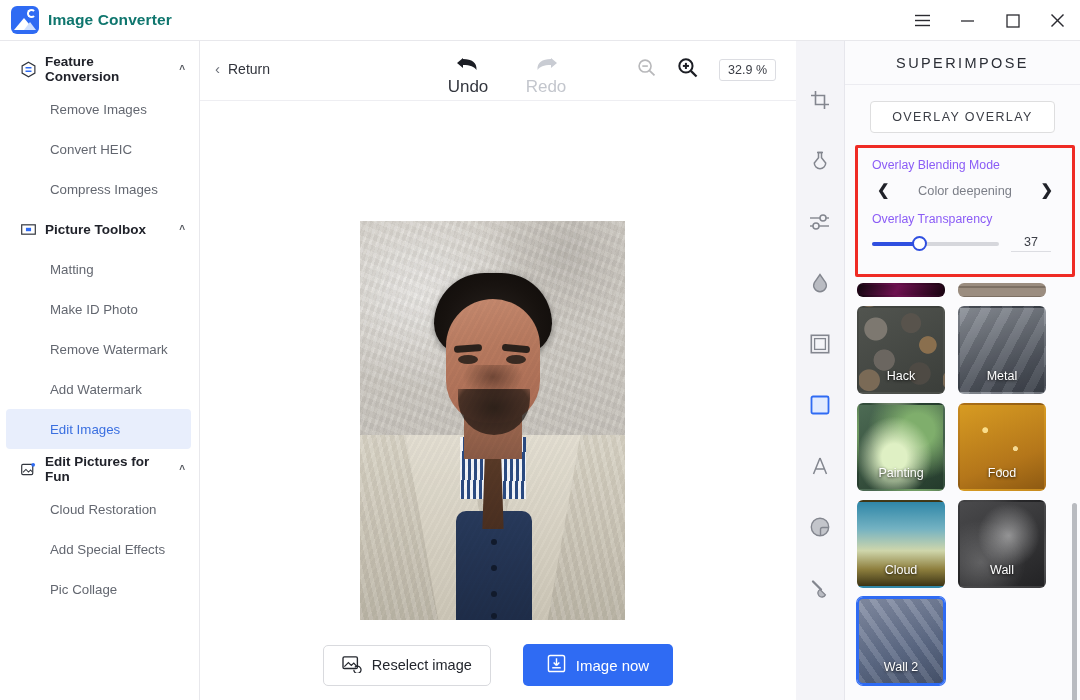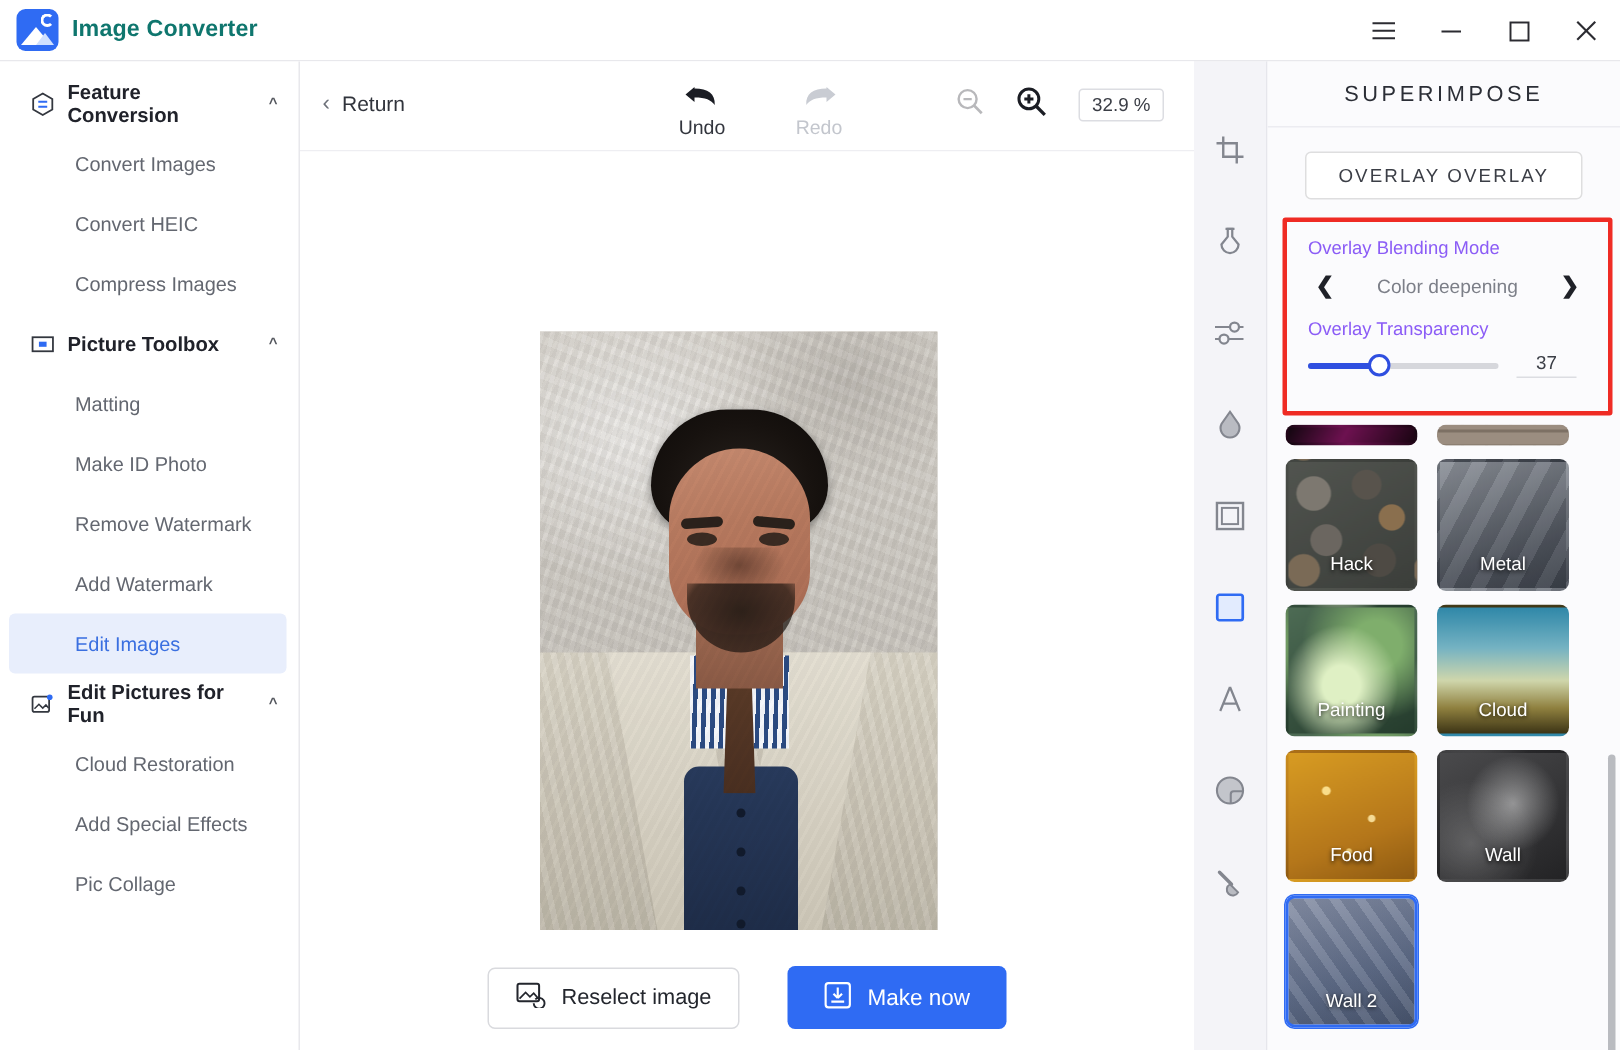--- a/index.html
+++ b/index.html
@@ -78,21 +78,21 @@
     border-bottom: 1px solid #eeeef2; background: #fff;
   }
   .return-btn {
     position: absolute; left: 15px; top: 19px; display: flex; align-items: center;
     gap: 8px; font-size: 14px; color: #31343c; cursor: default;
   }
   .return-btn .chev { font-size: 15px; color: #6c7079; }
   .undo-group { position: absolute; left: 243px; top: 7px; display: flex; gap: 28px; }
   .tool-v { width: 50px; text-align: center; cursor: default; }
   .tool-v .ic { height: 26px; display: flex; align-items: flex-end; justify-content: center; }
-  .tool-v .tl { font-size: 13px; color: #33363e; margin-top: 3px; }
+  .tool-v .tl { font-size: 17px; color: #33363e; margin-top: 3px; }
   .tool-v.disabled .tl { color: #c3c6cd; }
   .zoomgrp { position: absolute; right: 20px; top: 16px; display: flex; align-items: center; gap: 21px; }
   .zoom-ic { cursor: default; }
   .zoom-ic.disabled { opacity: .32; }
   .zoom-val {
     border: 1px solid #dcdde2; border-radius: 3px; padding: 3px 8px;
     font-size: 12.5px; color: #3a3d45; min-width: 52px; text-align: left;
   }
 
   
@@ -365,21 +365,21 @@
     <div class="group-head">
       <span class="gicon">
         <svg width="17" height="17" viewBox="0 0 20 20">
             <path d="M10 1.5 17.5 5.8v8.4L10 18.5 2.5 14.2V5.8z" fill="none" stroke="#33373f" stroke-width="1.4"></path>
             <path d="M6.5 8h7M6.5 12h7" stroke="#2f6bf3" stroke-width="1.6"></path>
           </svg>
       </span>
       <span class="glabel">Feature Conversion</span>
       <span class="caret">^</span>
     </div>
-    <div class="nav-item">Convert Images</div>
+    <div class="nav-item">Remove Images</div>
     <div class="nav-item">Convert HEIC</div>
     <div class="nav-item">Compress Images</div>
 
     <div class="group-head">
       <span class="gicon">
         <svg width="17" height="17" viewBox="0 0 20 20">
             <rect x="2" y="4.5" width="16" height="11" fill="none" stroke="#33373f" stroke-width="1.4"></rect>
             <rect x="7" y="8" width="6" height="4" fill="#2f6bf3"></rect>
           </svg>
       </span>
@@ -488,21 +488,21 @@
           <span>Reselect image</span>
         </div>
         <div class="btn-pri">
           <span>
             <svg width="19" height="19" viewBox="0 0 20 20">
                 <rect x="1.5" y="1.5" width="17" height="17" rx="2" fill="none" stroke="#ffffff" stroke-width="1.5"></rect>
                 <path d="M10 4.5v7.5m0 0L7 9m3 3 3-3" fill="none" stroke="#fff" stroke-width="1.5"></path>
                 <line x1="5.5" y1="14.5" x2="14.5" y2="14.5" stroke="#fff" stroke-width="1.5"></line>
               </svg>
           </span>
-          <span>Make now</span>
+          <span>Image now</span>
         </div>
       </div>
     </div>
   </div>
 
   <div class="rail">
     <div class="rail-ic">
       <svg width="20" height="20" viewBox="0 0 20 20">
           <path d="M5.5 1v13.5H19M1 5.5h13.5V19" fill="none" stroke="currentColor" stroke-width="1.6"></path>
         </svg>
@@ -583,25 +583,25 @@
           <div class="thumb t-brick partial"></div>
           <div class="thumb t-hack">
             <span class="tlabel">Hack</span>
           </div>
           <div class="thumb t-metal">
             <span class="tlabel">Metal</span>
           </div>
           <div class="thumb t-paint">
             <span class="tlabel">Painting</span>
           </div>
+          <div class="thumb t-food">
+            <span class="tlabel">Food</span>
+          </div>
           <div class="thumb t-cloud">
             <span class="tlabel">Cloud</span>
-          </div>
-          <div class="thumb t-food">
-            <span class="tlabel">Food</span>
           </div>
           <div class="thumb t-wall">
             <span class="tlabel">Wall</span>
           </div>
           <div class="thumb t-wall2 selected">
             <span class="tlabel">Wall 2</span>
           </div>
         </div>
     </div>
     <div class="pscroll"></div>

